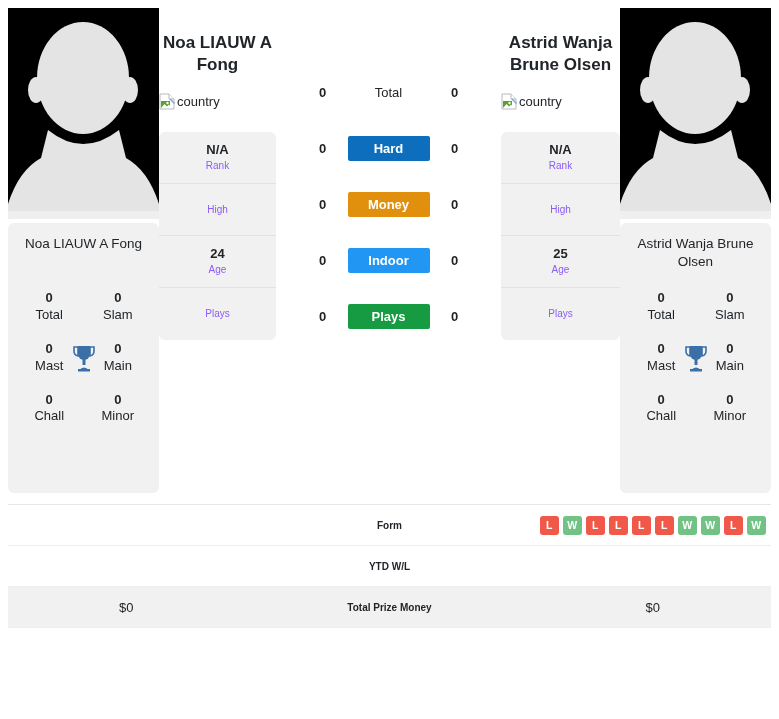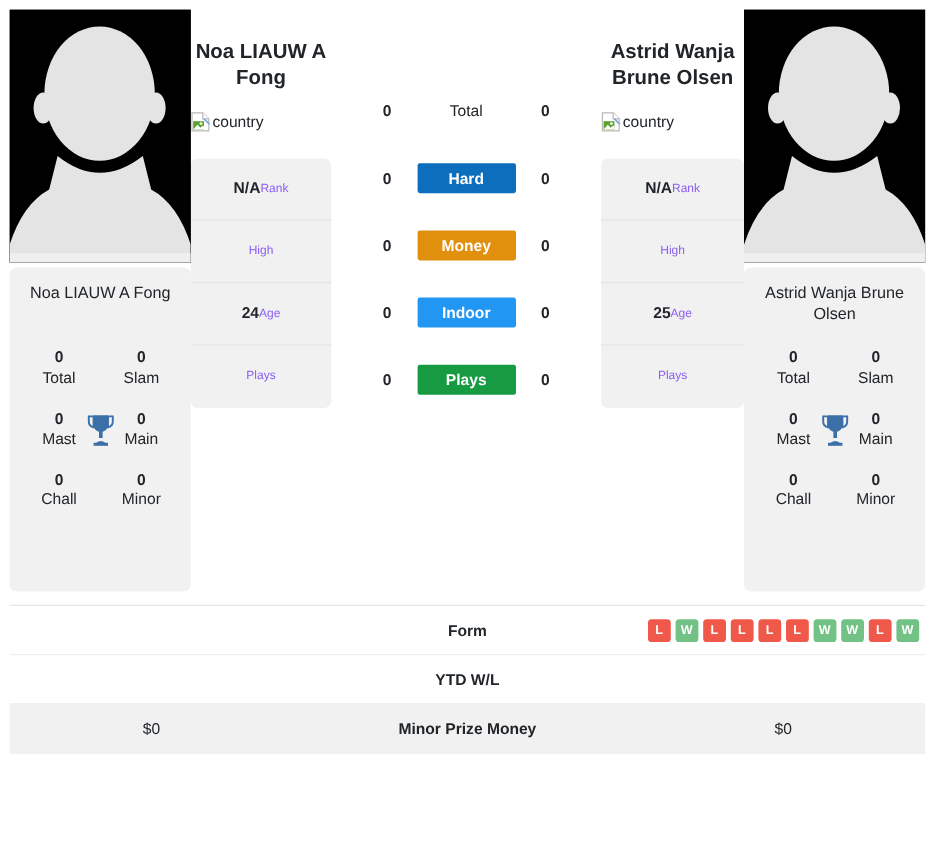--- a/index.html
+++ b/index.html
@@ -99,21 +99,21 @@
   .broken-img svg { display:block; width:100%; height:100%; }
 
   .info-card {
     background: #f1f1f1;
     border-radius: 6px;
     margin-top: 22px;
   }
   .info-row {
     height: 52px;
     display: flex;
-    flex-direction: row;
+    flex-direction: column;
     align-items: center;
     justify-content: center;
     border-bottom: 1px solid #e3e3e3;
     line-height: 1.3;
   }
   .info-row:last-child { border-bottom: none; }
   .info-val { font-size: 13px; font-weight: bold; color: #212529; }
   .info-lbl { font-size: 10px; color: #8b5cf6; }
 
   
@@ -167,21 +167,21 @@
   .t-left, .t-right {
     flex: 1 1 0;
     text-align: center;
     font-size: 13px;
     color: #212529;
   }
   .t-right { display:flex; align-items:center; justify-content:center; }
   .t-mid {
     flex: 0 0 290px;
     text-align: center;
-    font-size: 13px;
+    font-size: 10px;
     font-weight: bold;
     color: #212529;
   }
   .form-badges { display: flex; gap: 4px; }
   .badge {
     width: 19px; height: 19px;
     border-radius: 3px;
     color: #ffffff;
     font-size: 10.5px;
     font-weight: bold;
@@ -430,18 +430,18 @@
 
 
   <div class="t-row">
     <div class="t-left"></div>
     <div class="t-mid">YTD W/L</div>
     <div class="t-right"></div>
   </div>
 
   <div class="t-row shaded">
     <div class="t-left">$0</div>
-    <div class="t-mid">Minor Prize Money</div>
+    <div class="t-mid">Total Prize Money</div>
     <div class="t-right">$0</div>
   </div>
 
 
 </div>
 
 </body></html>

